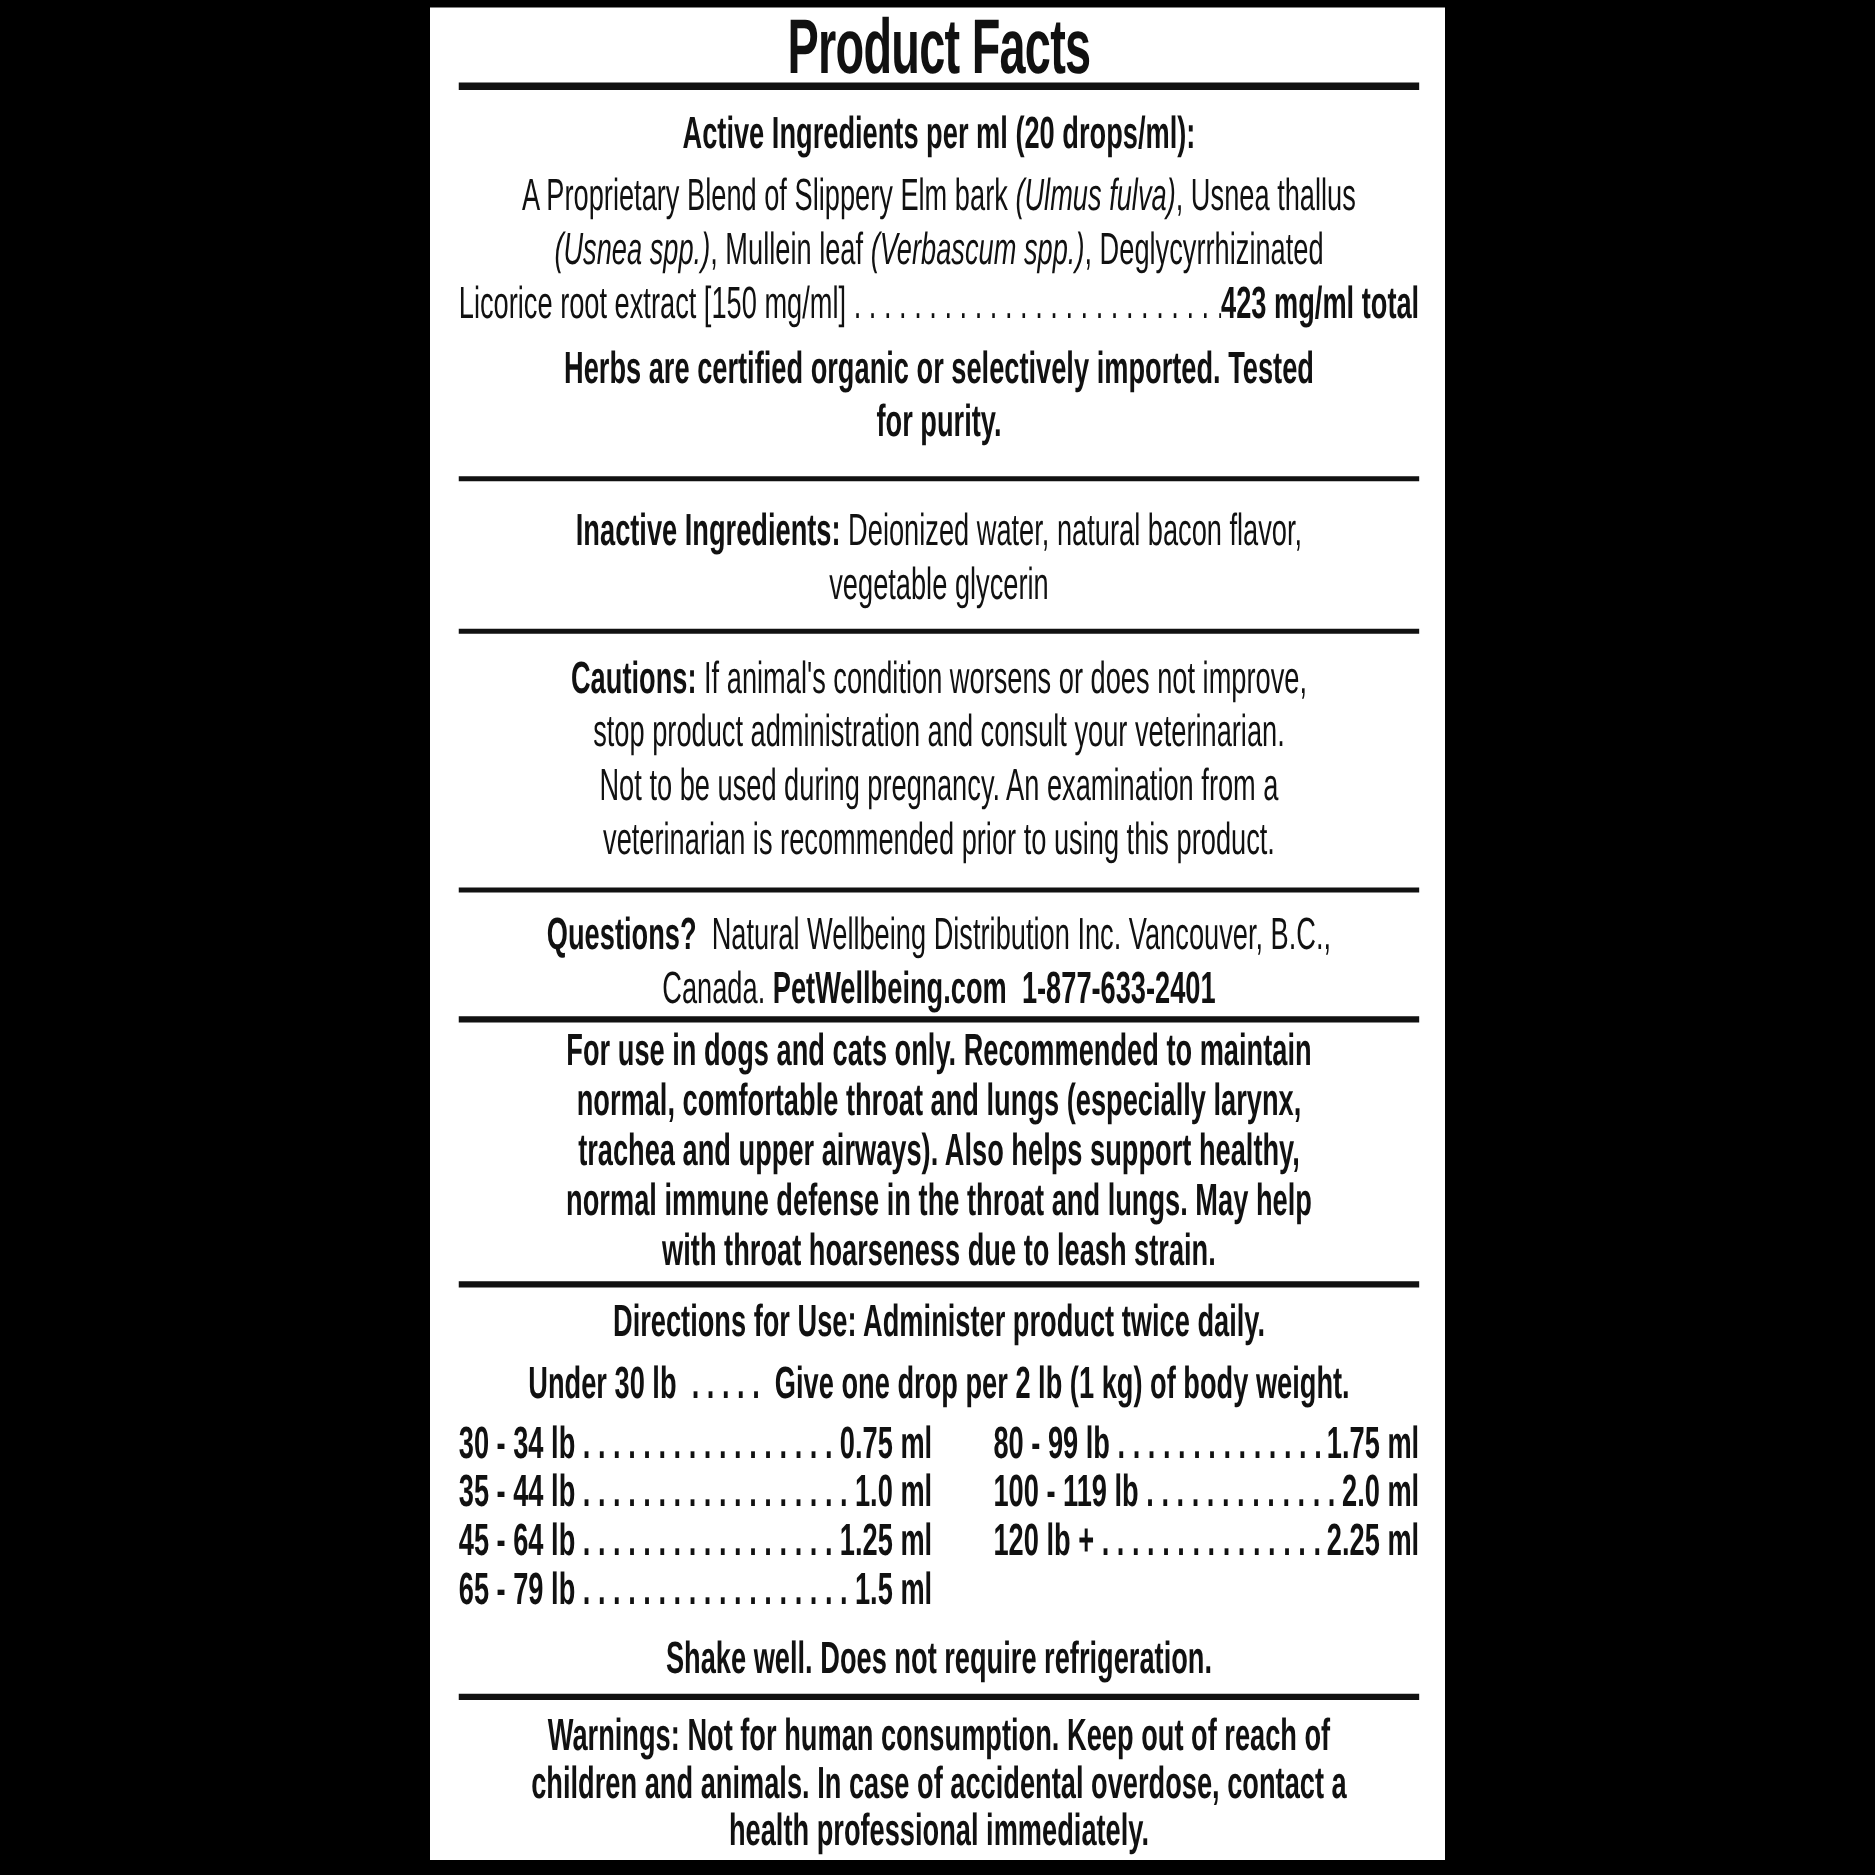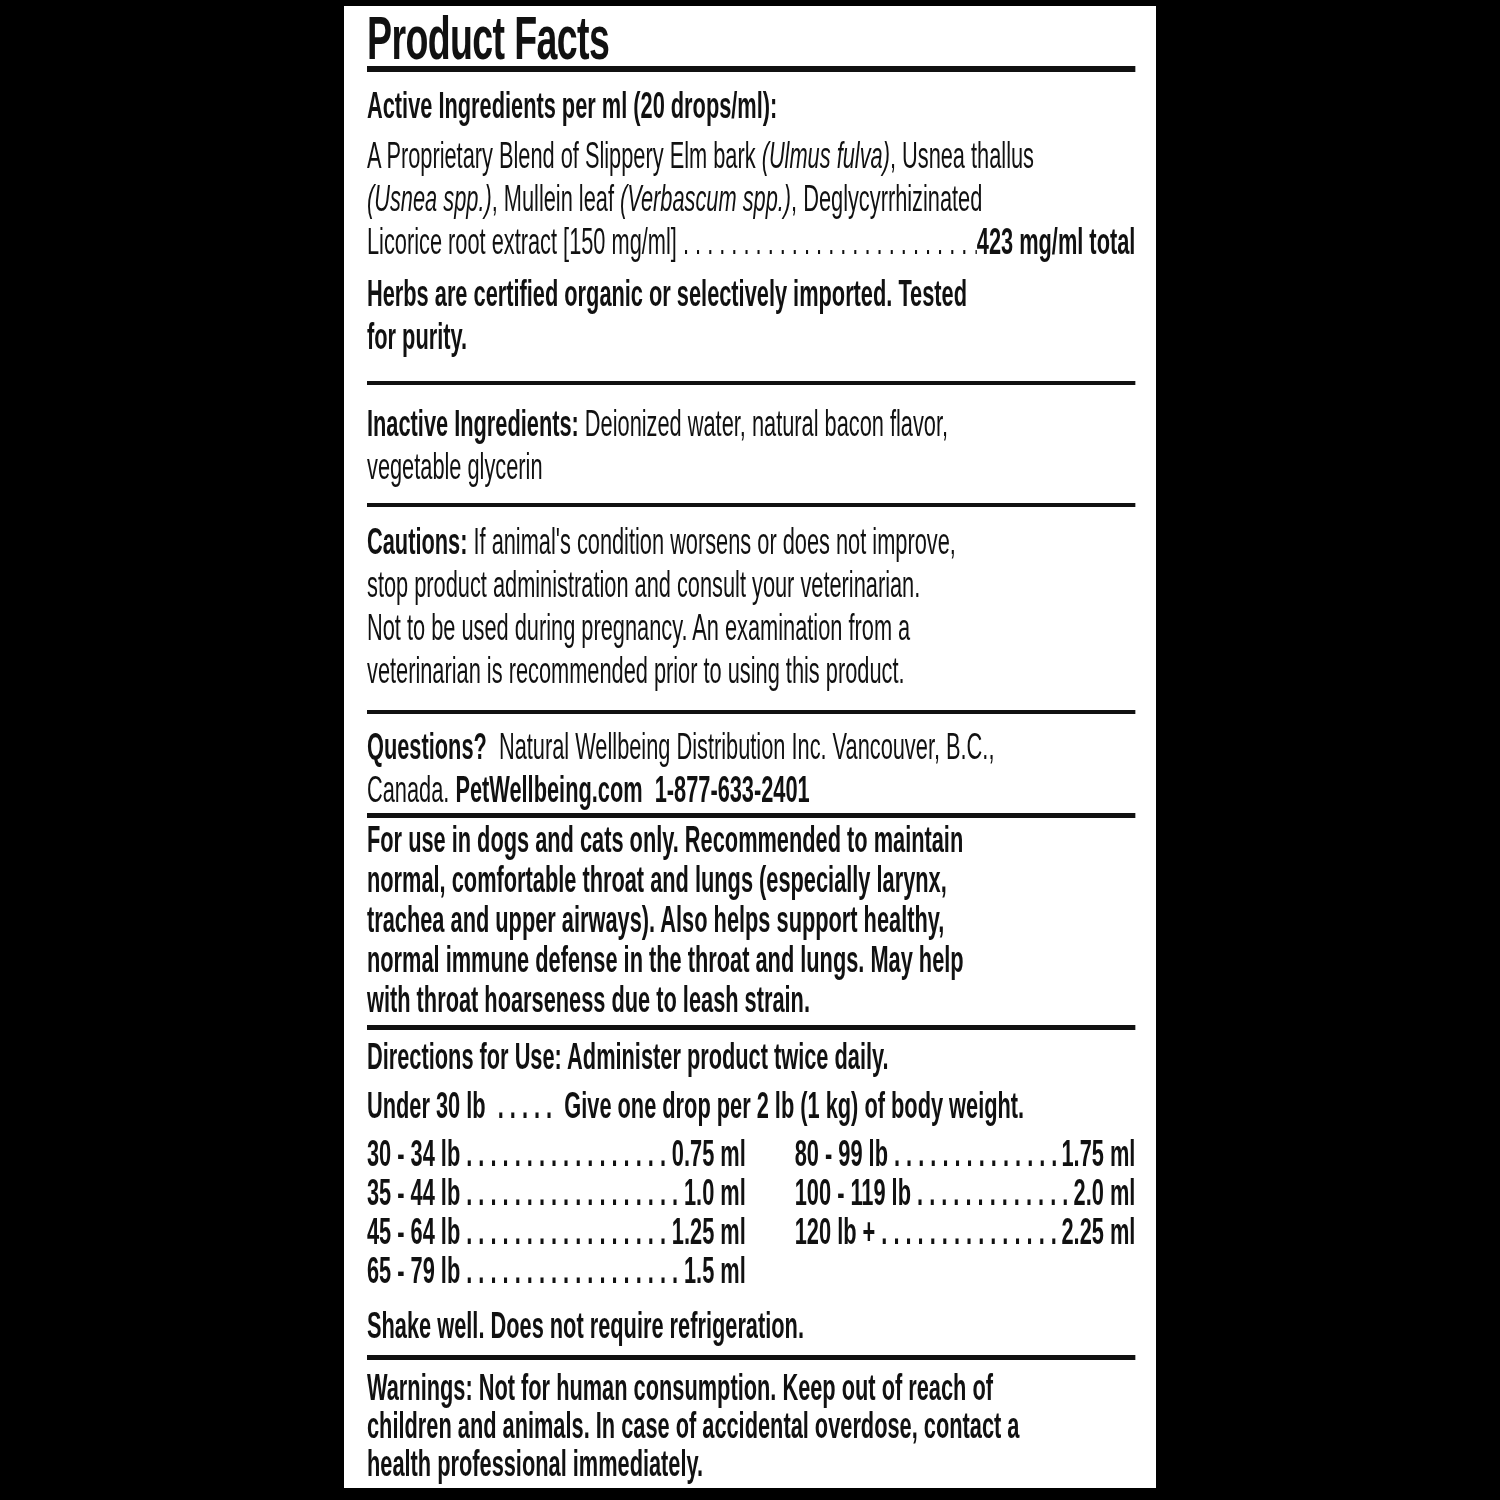--- a/index.html
+++ b/index.html
@@ -11,20 +11,21 @@
     position: relative;
     overflow: hidden;
   }
   .panel {
     position: absolute;
     left: 344px; top: 6px;
     width: 812px; height: 1482px;
     background: #ffffff;
     padding-left: 23px;
     overflow: visible;
+    text-align: center;
   }
   .content {
     display: flow-root;
     width: 1270px;
     transform: scaleX(0.605);
     transform-origin: 0 0;
     font-size: 36px;
     line-height: 43px;
     font-weight: 400;
     letter-spacing: 0px;

